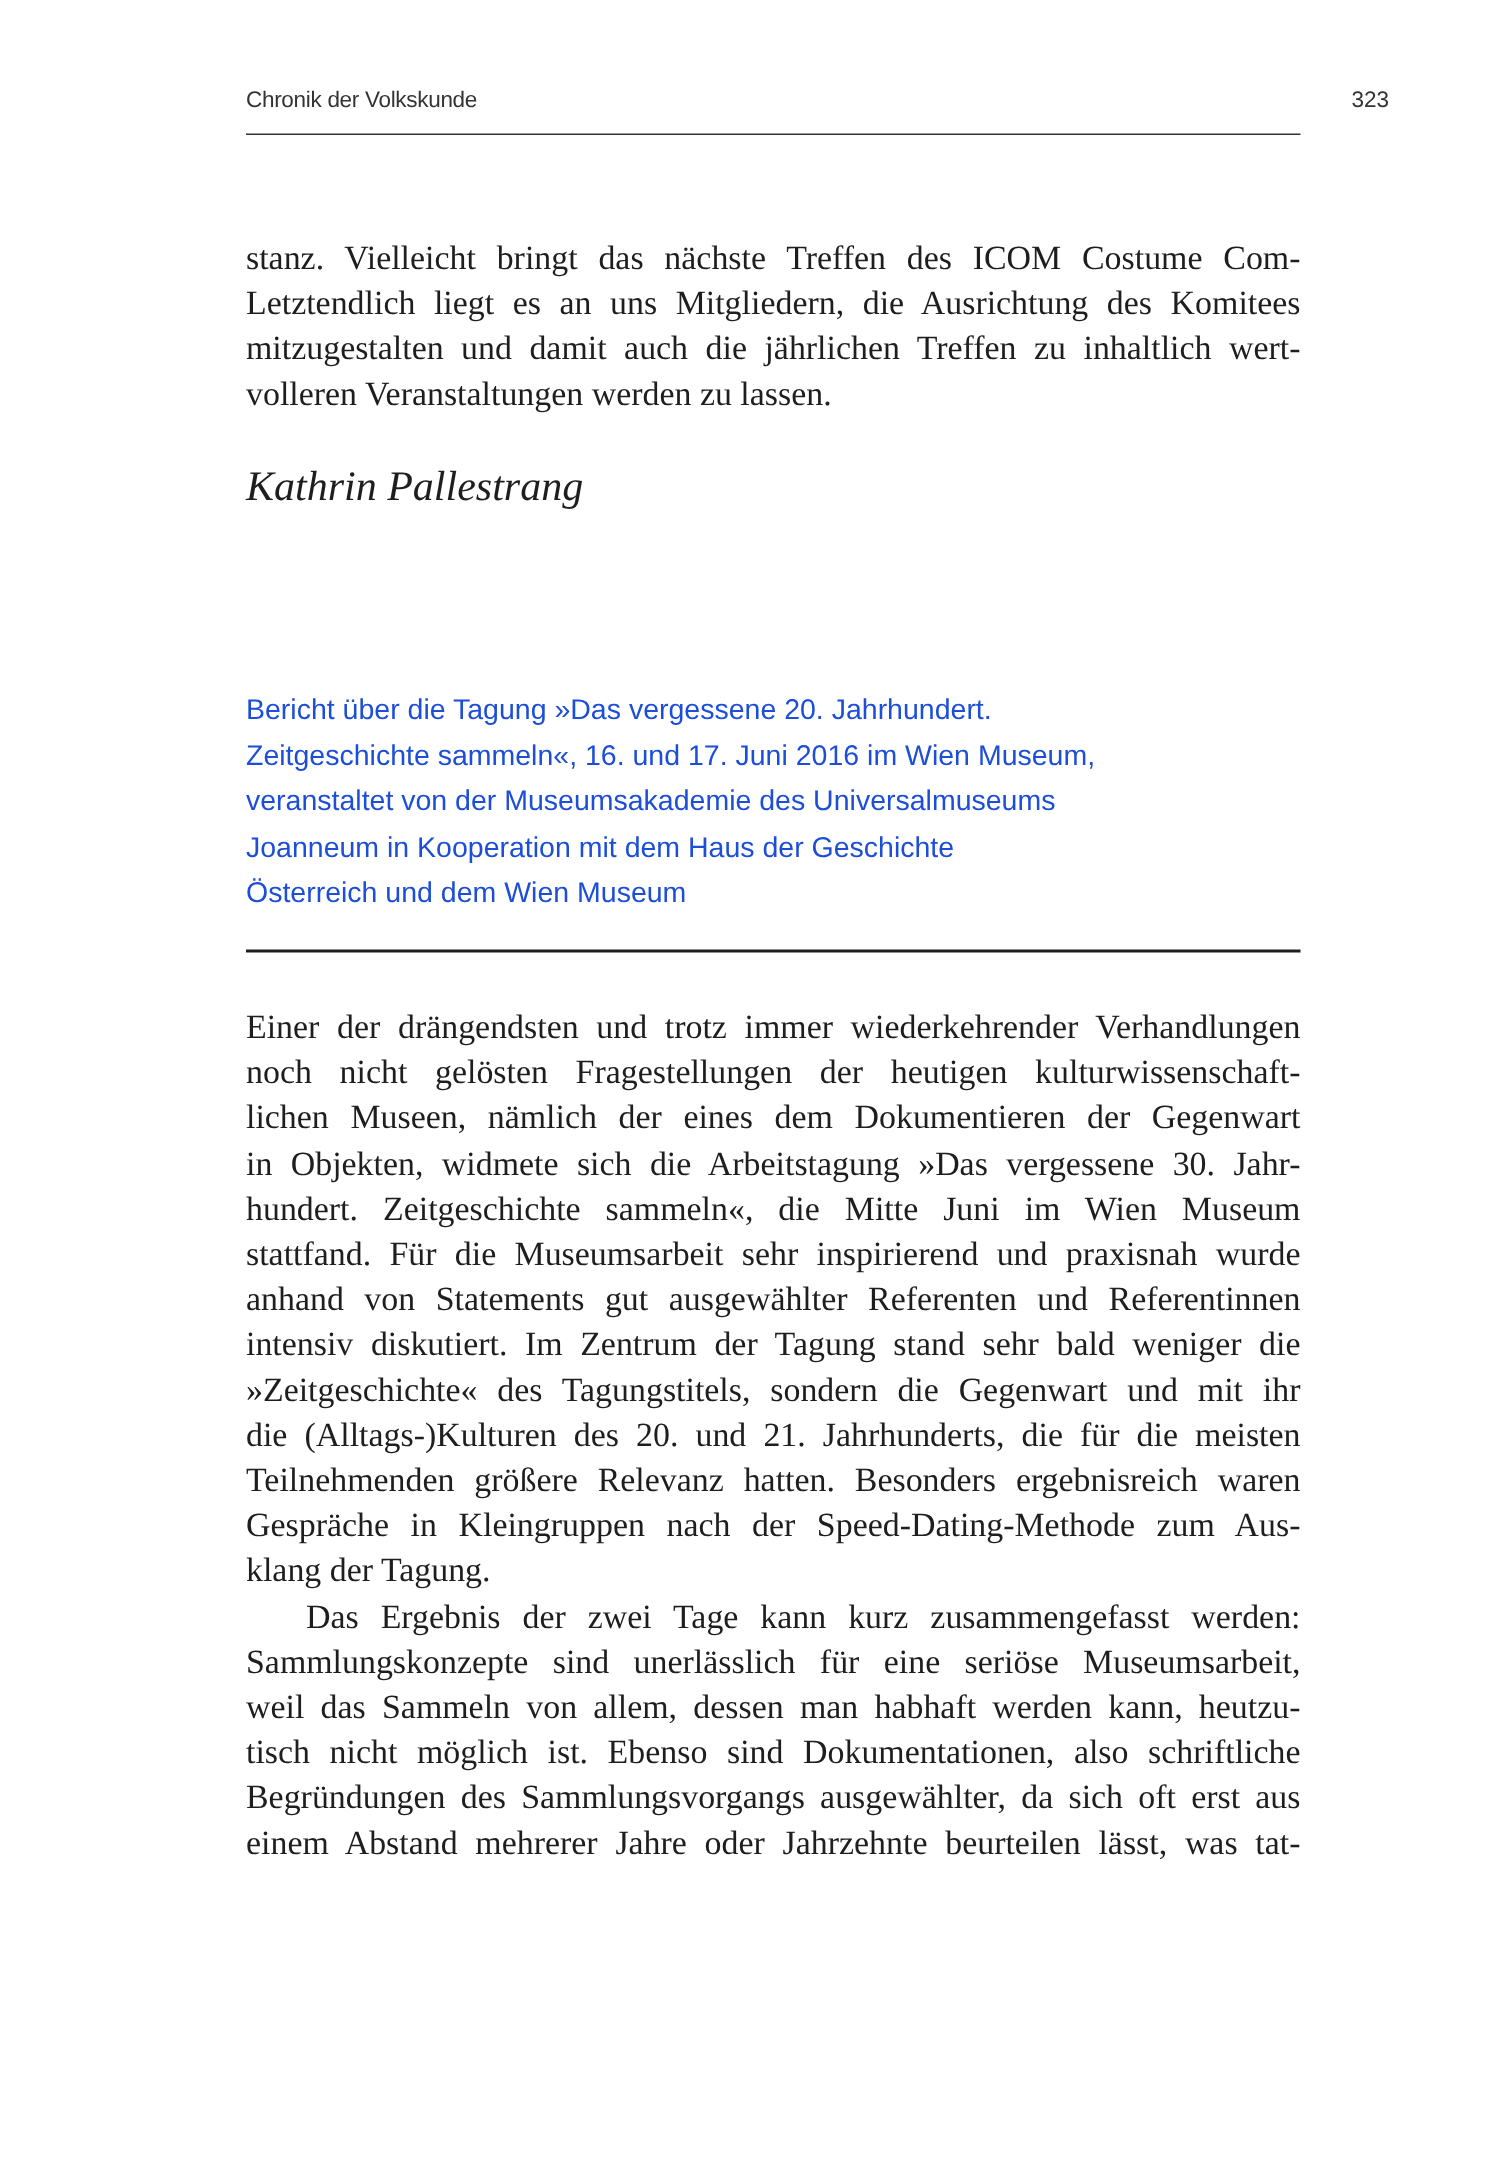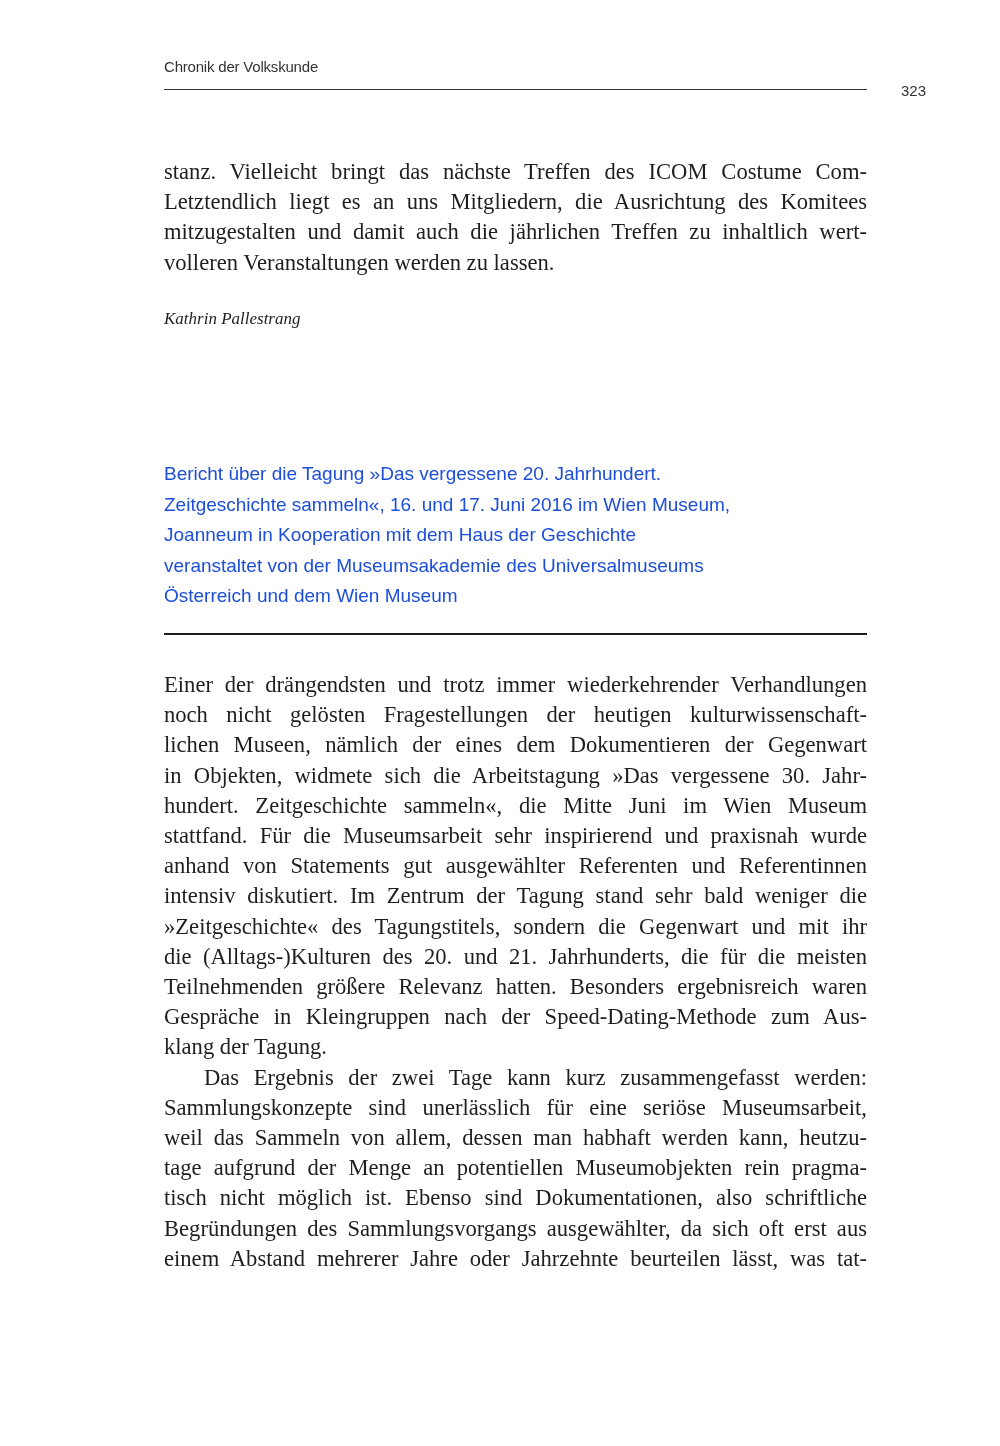--- a/index.html
+++ b/index.html
@@ -27,21 +27,20 @@
     .running-head .title {
       position: absolute;
       left: 0;
       top: 2px;
       letter-spacing: -0.2px;
     }
     .running-head .page-no {
       position: absolute;
       right: 0;
       top: 2px;
-      margin-top: 24px;
     }
     .head-rule {
       position: absolute;
       left: 164px;
       top: 89px;
       width: 703px;
       height: 1px;
       background: #333;
     }
     .serif-block {
@@ -69,21 +68,21 @@
     .para-top {
       top: 126px;
       margin-top: 31px;
     }
     .signature {
       position: absolute;
       left: 164px;
       top: 309px;
       font-family: "Liberation Serif", serif;
       font-style: italic;
-      font-size: 17px;
+      font-size: 28px;
       color: #1e1e1e;
     }
     .section-heading {
       position: absolute;
       left: 164px;
       top: 459px;
       width: 703px;
       font-family: "Liberation Sans", sans-serif;
       font-size: 19px;
       line-height: 30.6px;
@@ -119,22 +118,22 @@
   <span class="line">Letztendlich liegt es an uns Mitgliedern, die Ausrichtung des Komitees</span>
   <span class="line">mitzugestalten und damit auch die jährlichen Treffen zu inhaltlich wert-</span>
   <span class="line last">volleren Veranstaltungen werden zu lassen.</span>
 </div>
 
 <div class="signature">Kathrin Pallestrang</div>
 
 <div class="section-heading">
   <span class="line">Bericht über die Tagung »Das vergessene 20. Jahrhundert.</span>
   <span class="line">Zeitgeschichte sammeln«, 16. und 17. Juni 2016 im Wien Museum,</span>
+  <span class="line">veranstaltet von der Museumsakademie des Universalmuseums</span>
   <span class="line">Joanneum in Kooperation mit dem Haus der Geschichte</span>
-  <span class="line">veranstaltet von der Museumsakademie des Universalmuseums</span>
   <span class="line">Österreich und dem Wien Museum</span>
 </div>
 <div class="section-rule"></div>
 
 <div class="serif-block para-body">
   <div>
     <span class="line">Einer der drängendsten und trotz immer wiederkehrender Verhandlungen</span>
     <span class="line">noch nicht gelösten Fragestellungen der heutigen kulturwissenschaft-</span>
     <span class="line">lichen Museen, nämlich der eines dem Dokumentieren der Gegenwart</span>
     <span class="line">in Objekten, widmete sich die Arbeitstagung »Das vergessene 30. Jahr-</span>
@@ -145,18 +144,17 @@
     <span class="line">»Zeitgeschichte« des Tagungstitels, sondern die Gegenwart und mit ihr</span>
     <span class="line">die (Alltags-)Kulturen des 20. und 21. Jahrhunderts, die für die meisten</span>
     <span class="line">Teilnehmenden größere Relevanz hatten. Besonders ergebnisreich waren</span>
     <span class="line">Gespräche in Kleingruppen nach der Speed-Dating-Methode zum Aus-</span>
     <span class="line last">klang der Tagung.</span>
   </div>
   <div>
     <span class="line indent">Das Ergebnis der zwei Tage kann kurz zusammengefasst werden:</span>
     <span class="line">Sammlungskonzepte sind unerlässlich für eine seriöse Museumsarbeit,</span>
     <span class="line">weil das Sammeln von allem, dessen man habhaft werden kann, heutzu-</span>
-    <span class="line">tage aufgrund der Menge an potentiellen Museumobjekten rein pragma-</span>
     <span class="line">tisch nicht möglich ist. Ebenso sind Dokumentationen, also schriftliche</span>
     <span class="line">Begründungen des Sammlungsvorgangs ausgewählter, da sich oft erst aus</span>
     <span class="line">einem Abstand mehrerer Jahre oder Jahrzehnte beurteilen lässt, was tat-</span>
   </div>
 </div>
 
 </body></html>

